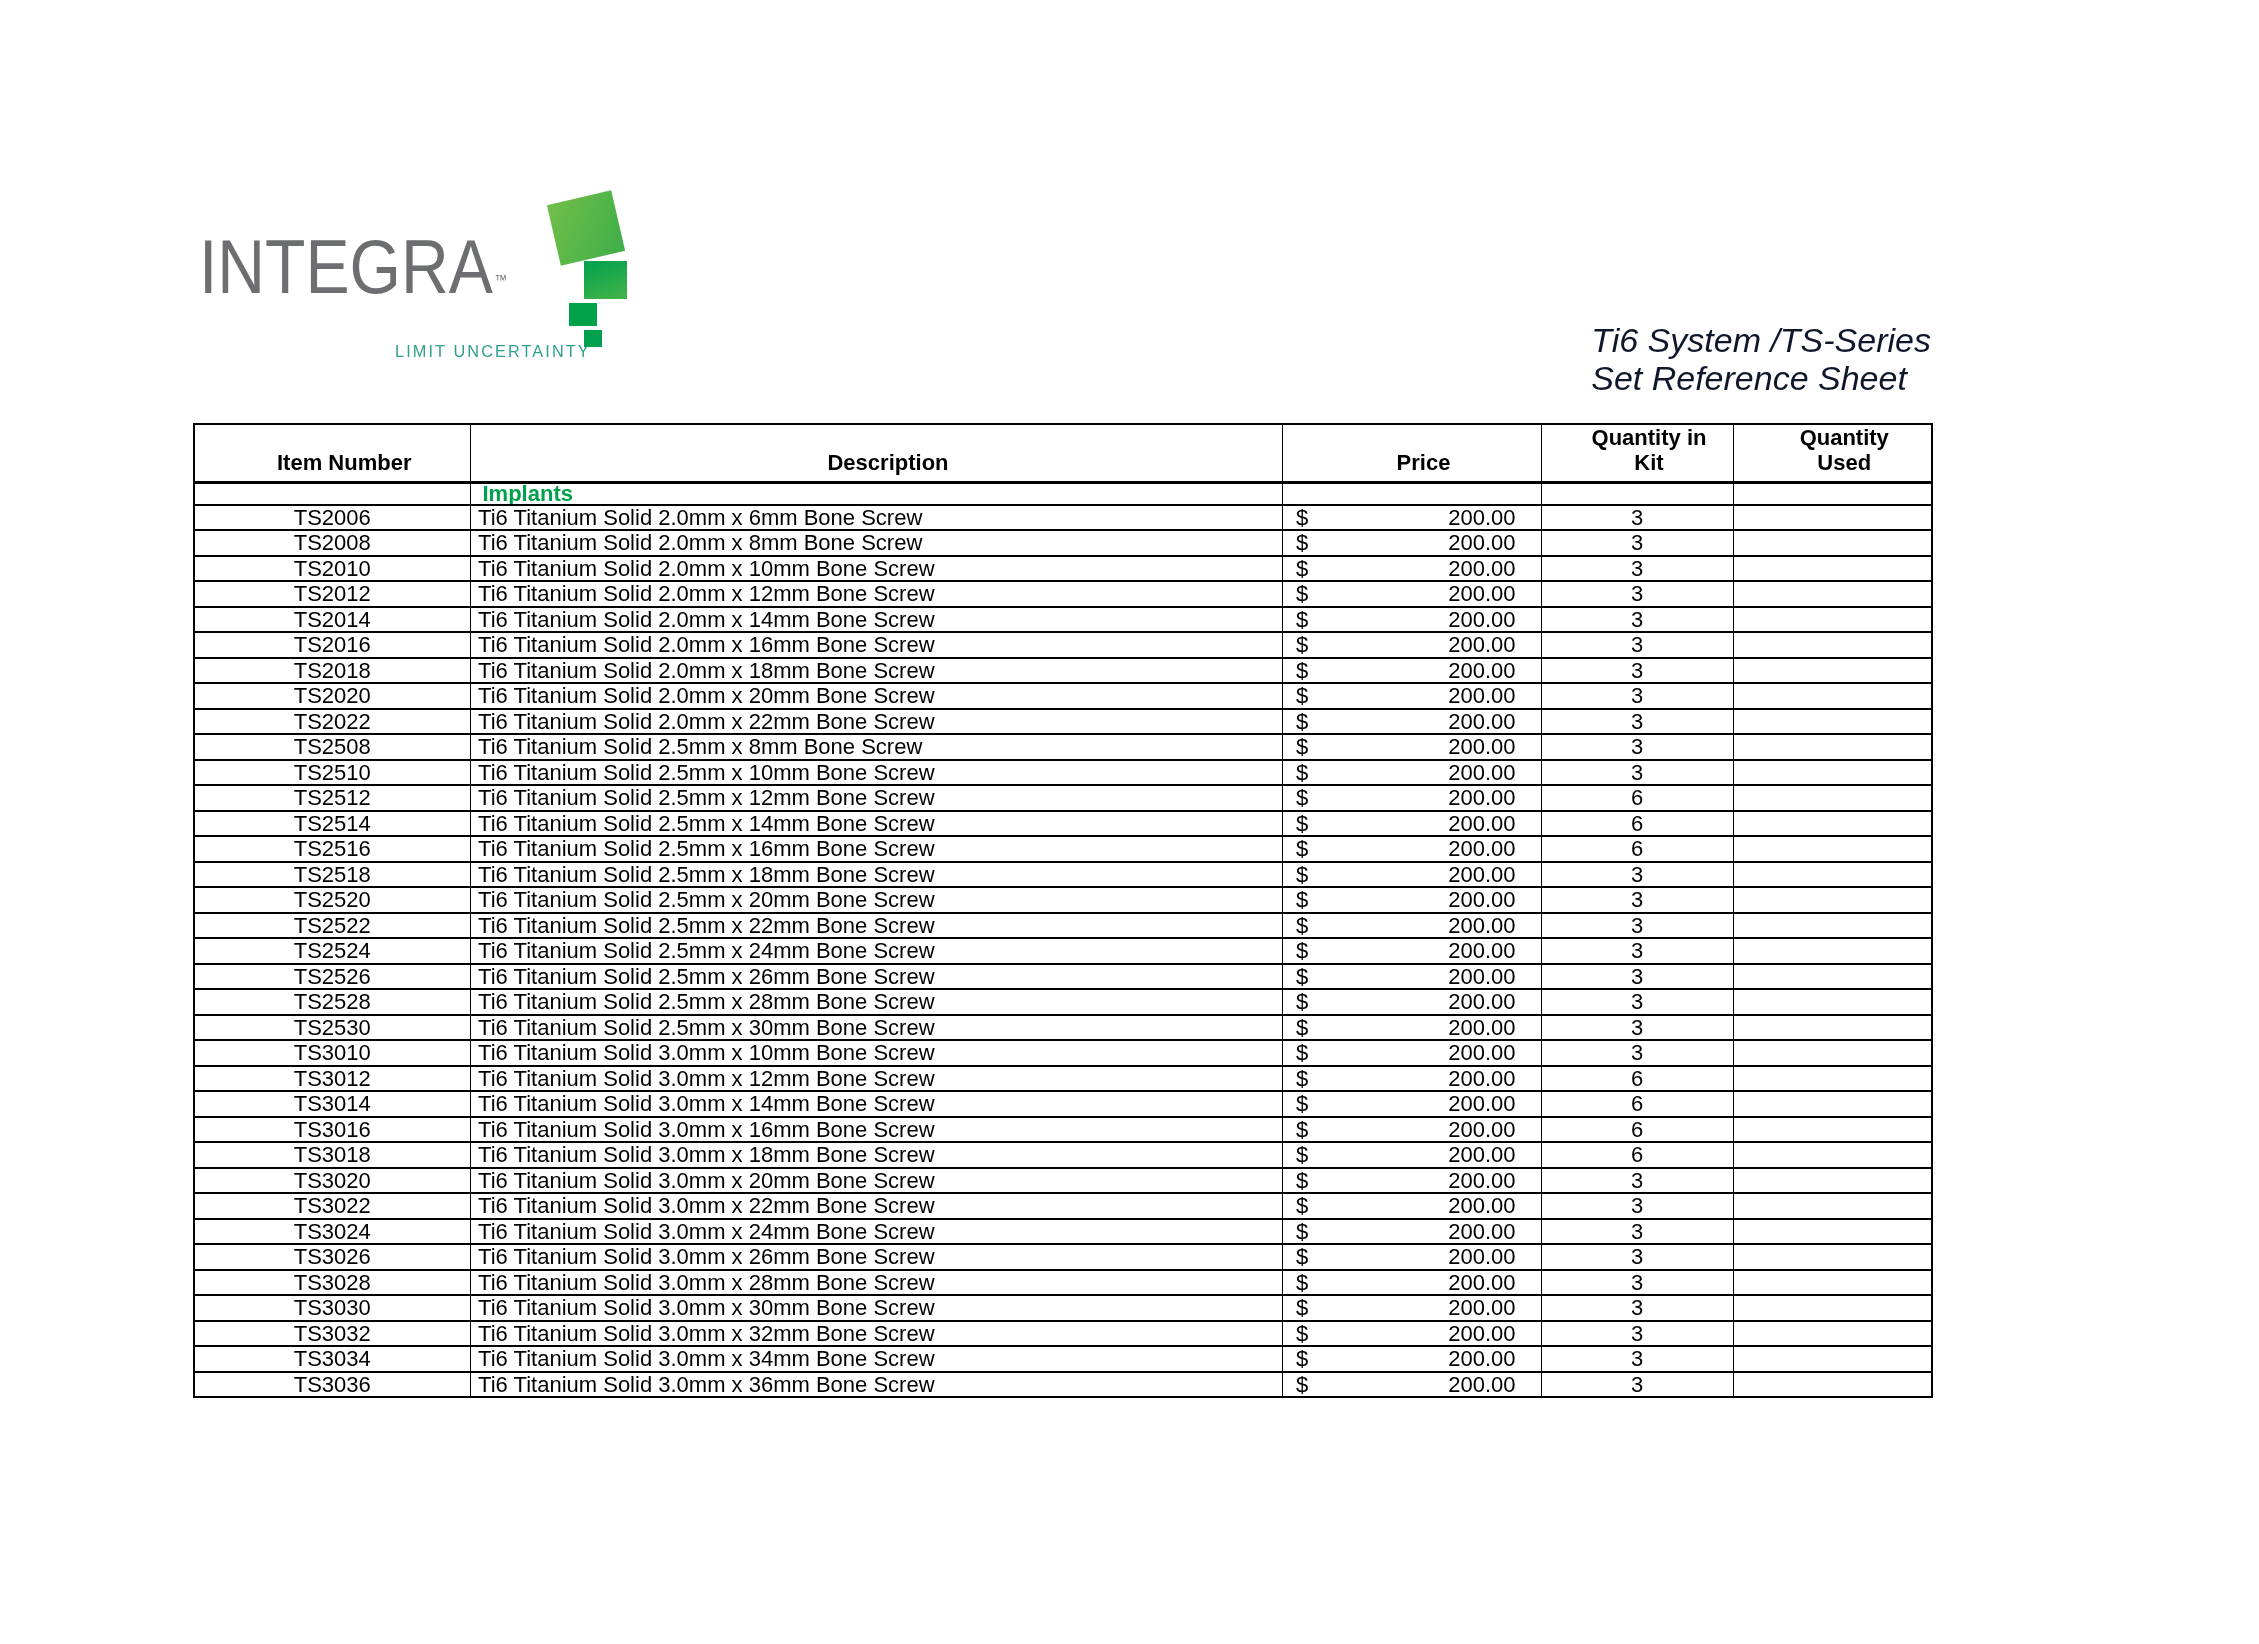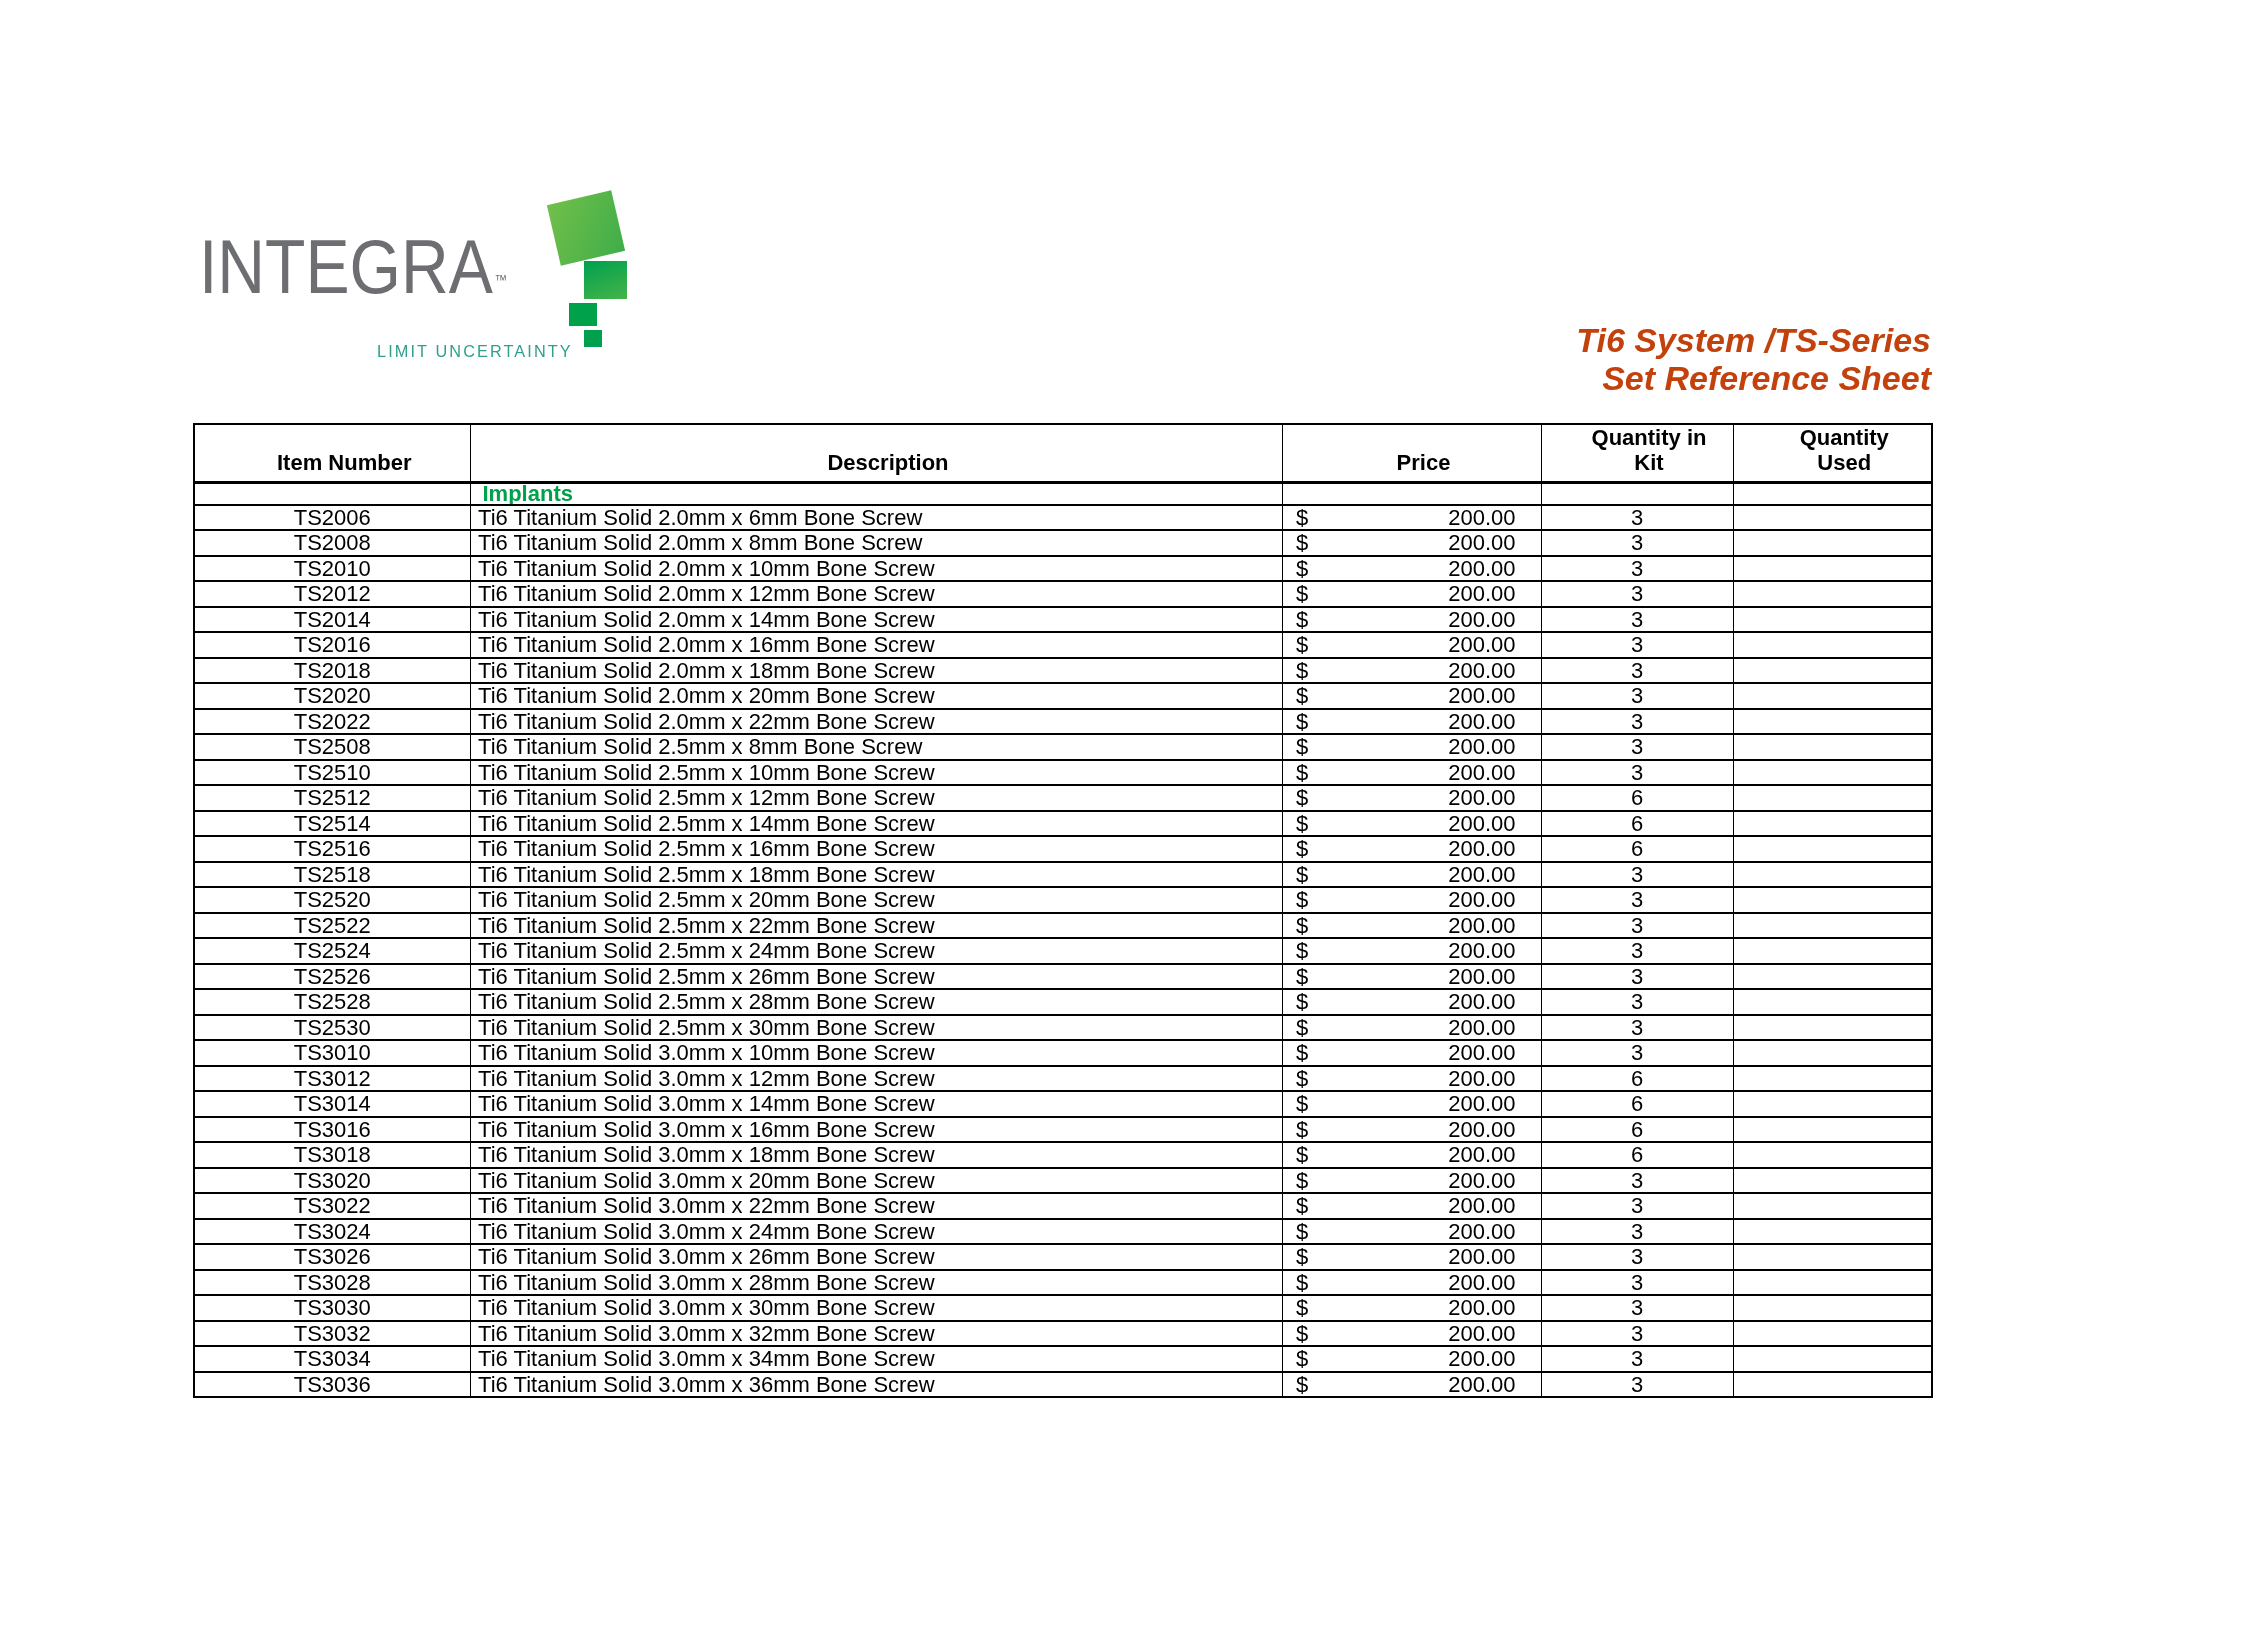--- a/index.html
+++ b/index.html
@@ -15,37 +15,37 @@
   .brand {
     position:absolute; left:199px; top:229px;
     font-size:76px; line-height:1; color:#6d6e71;
     letter-spacing:0px; transform:scaleX(0.87); transform-origin:left top;
     white-space:nowrap;
   }
   .brand .tm {
     font-size:14.3px; letter-spacing:0; position:relative; top:-7.6px; left:1.9px;
   }
   .tagline {
-    position:absolute; left:377px; top:314px;
+    position:absolute; left:395px; top:314px;
     font-size:16.3px; letter-spacing:2.1px; color:#2f9f8e; white-space:nowrap;margin-top:28px;
   }
   .sq { position:absolute; }
   .sq1 { left:553px; top:197px; width:66px; height:62px;
          background:linear-gradient(125deg,#72bf49,#3eae49);
          transform:rotate(-13deg); }
   .sq2 { left:584px; top:261px; width:43px; height:38px;
          background:linear-gradient(160deg,#00a04e,#45b449); }
   .sq3 { left:569px; top:303px; width:28px; height:23px; background:#00a14b; }
   .sq4 { left:584px; top:330px; width:18px; height:17px; background:#00a04e; }
 
   
   .doc-title {
     position:absolute; top:321px; right:329px;
-    text-align:right; font-weight:bold; font-style:italic;
-    font-size:34px; line-height:38px; color:#c2410c;
+    text-align:left; font-weight:normal; font-style:italic;
+    font-size:34px; line-height:38px; color:#0f172a;
     white-space:nowrap;
   }
 
   
   table.sheet {
     position:absolute; left:193px; top:423px; width:1738px;
     border-collapse:collapse; table-layout:fixed;
     font-size:22px; color:#000;
   }
   table.sheet { border:2.9px solid #000; }

